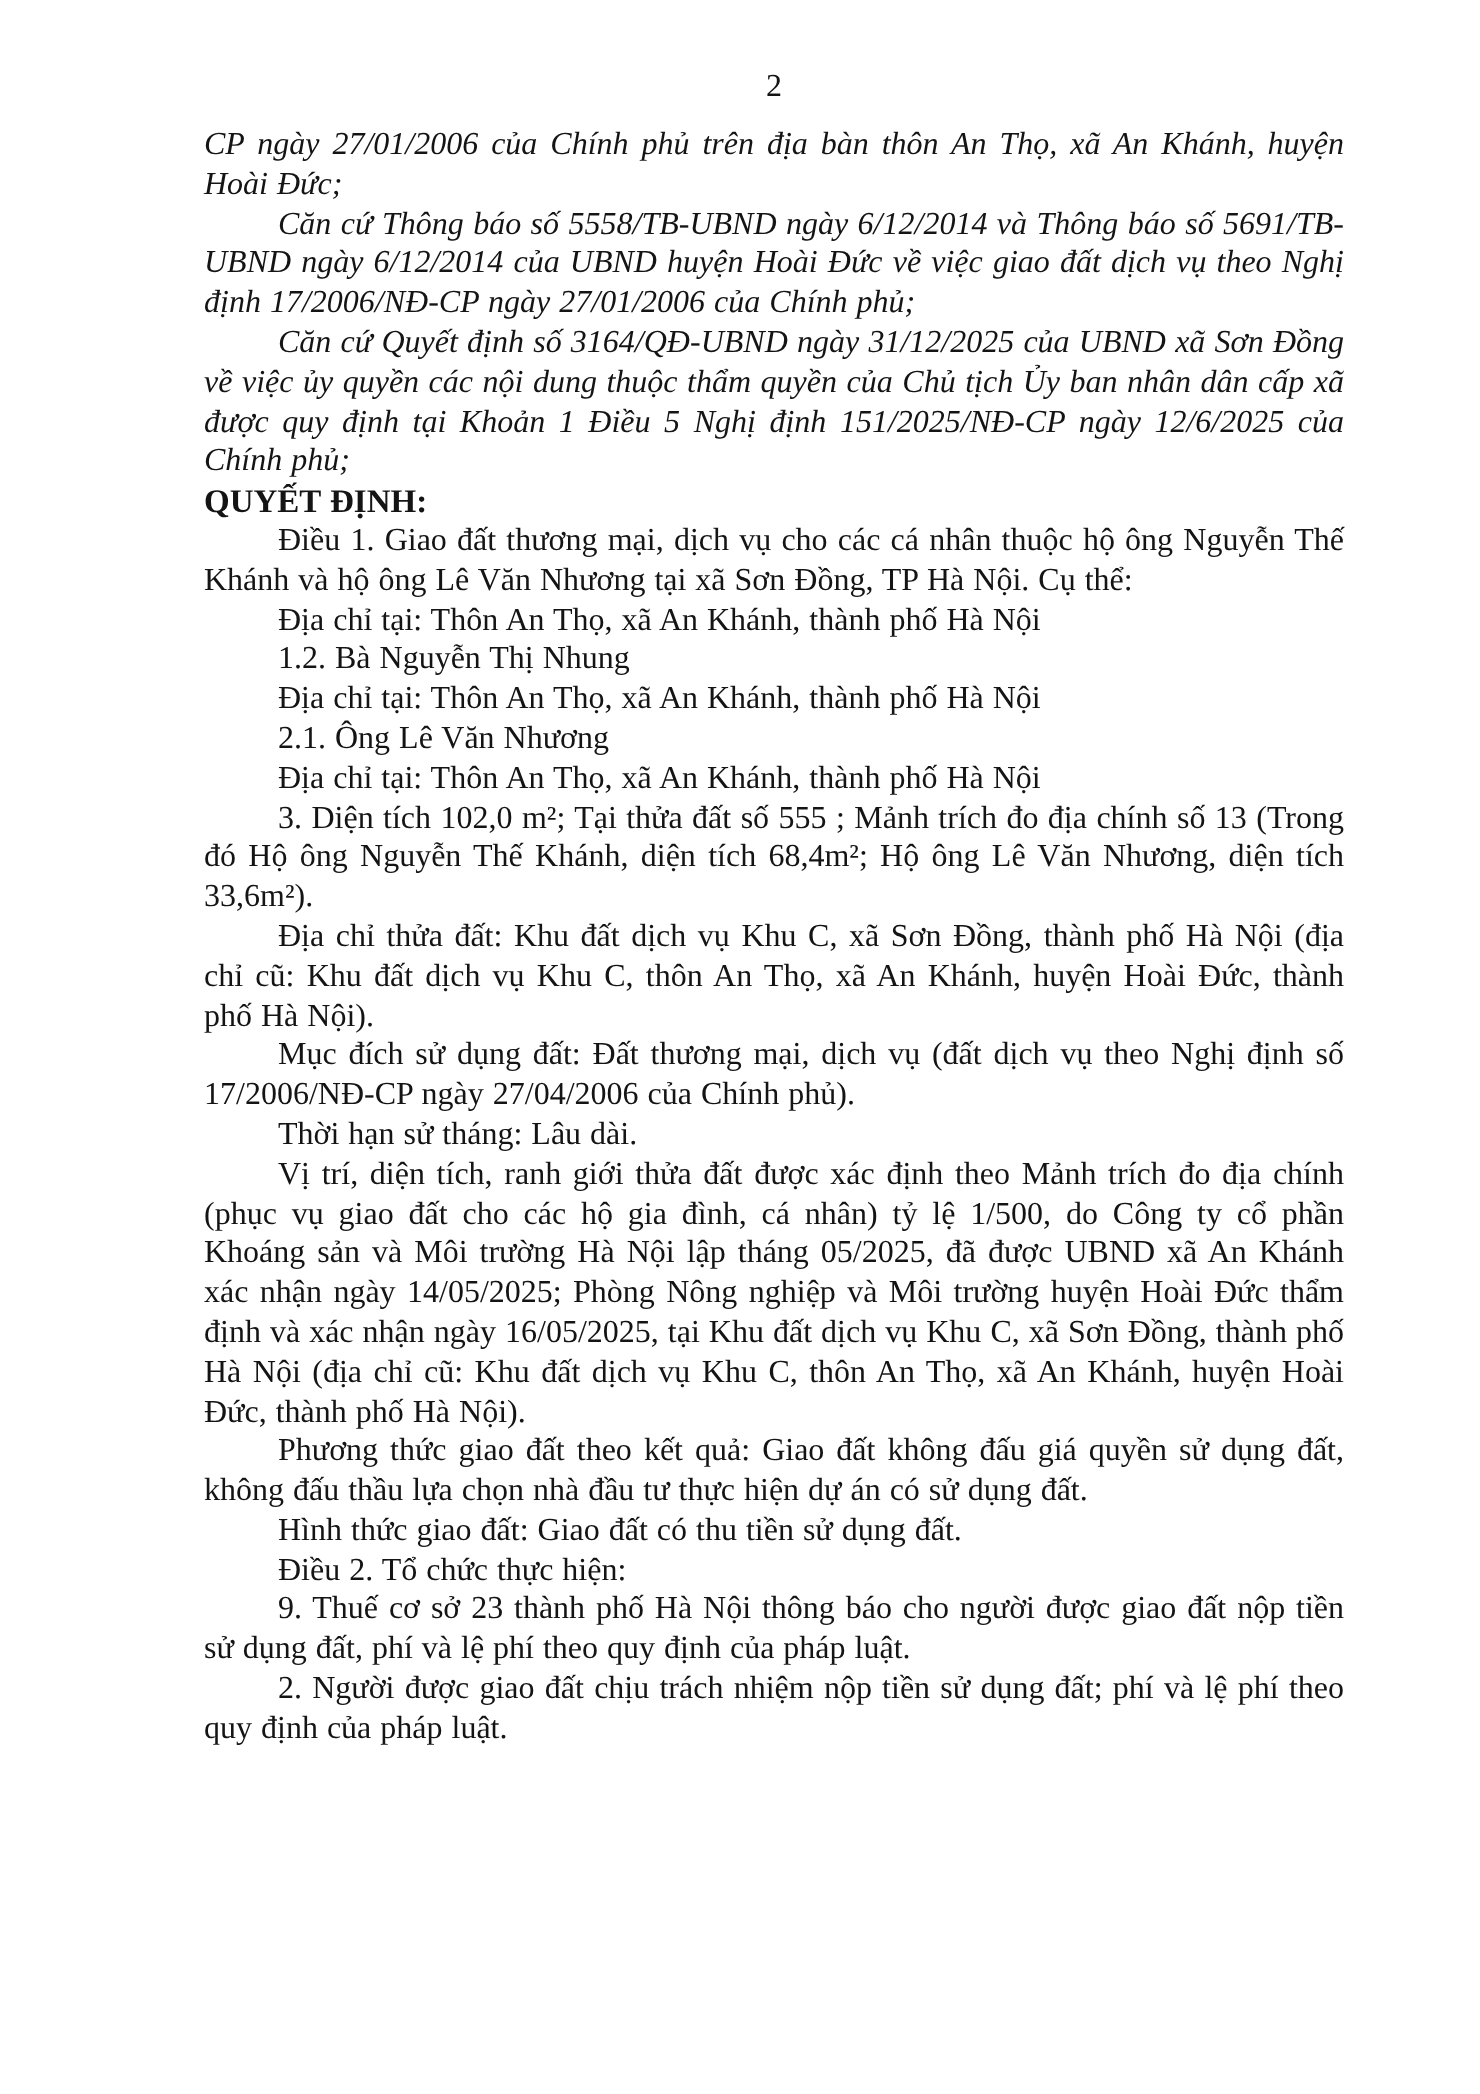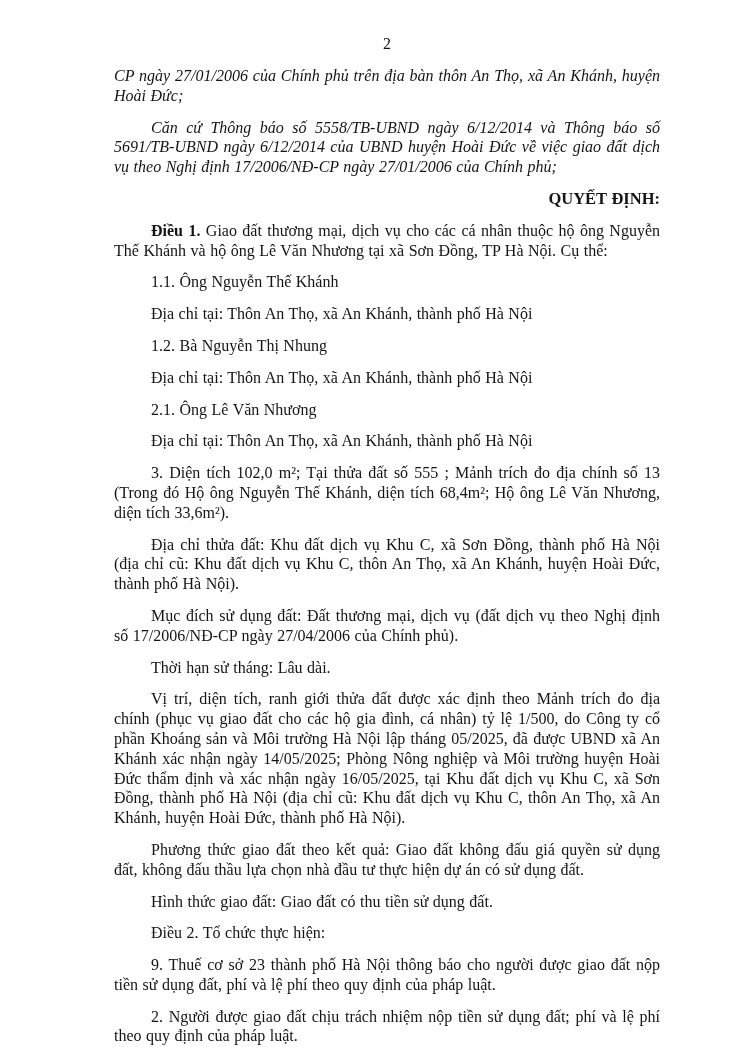--- a/index.html
+++ b/index.html
@@ -18,53 +18,53 @@
     color: #141414;
     overflow: hidden;
   }
   .page-number {
     text-align: center;
     font-size: 16px;
     line-height: 20px;
     margin-bottom: 9px;
   }
   .content p {
-    margin: 12px;
+    margin: 0;
     font-size: 16px;
     line-height: 19.8px;
     text-align: justify;
     text-indent: 37px;
     word-spacing: 0.5px;
   }
   .content p.noindent { text-indent: 0; }
   .content p.italic { font-style: italic; }
   .content p.title {
-    text-align: right;
+    text-align: left;
     text-indent: 0;
     font-weight: bold;
     font-size: 16.5px;
   }
   .content p.bold { font-weight: normal; }
-  .content b { font-weight: bold; }
+  .content b { font-weight: normal; }
 </style>
 </head>
 <body>
 
 <div class="page">
   <div class="page-number">2</div>
 
   <div class="content">
     <p class="italic noindent">CP ngày 27/01/2006 của Chính phủ trên địa bàn thôn An Thọ, xã An Khánh, huyện Hoài Đức;</p>
     <p class="italic">Căn cứ Thông báo số 5558/TB-UBND ngày 6/12/2014 và Thông báo số 5691/TB-UBND ngày 6/12/2014 của UBND huyện Hoài Đức về việc giao đất dịch vụ theo Nghị định 17/2006/NĐ-CP ngày 27/01/2006 của Chính phủ;</p>
+    <p class="italic">Căn cứ Quyết định số 3164/QĐ-UBND ngày 31/12/2025 của UBND xã Sơn Đồng về việc ủy quyền các nội dung thuộc thẩm quyền của Chủ tịch Ủy ban nhân dân cấp xã được quy định tại Khoản 1 Điều 5 Nghị định 151/2025/NĐ-CP ngày 12/6/2025 của Chính phủ;</p>
 
     <p class="title">QUYẾT ĐỊNH:</p>
 
     <p><b>Điều 1.</b> <span>Giao đất thương mại, dịch vụ cho các cá nhân thuộc hộ ông Nguyễn Thế Khánh và hộ ông Lê Văn Nhương tại xã Sơn Đồng, TP Hà Nội. Cụ thể:</span></p>
 
-    <p>1.1. Ông Nguyễn Thế Khánh</p>
     <p>Địa chỉ tại: Thôn An Thọ, xã An Khánh, thành phố Hà Nội</p>
     <p>1.2. Bà Nguyễn Thị Nhung</p>
     <p>Địa chỉ tại: Thôn An Thọ, xã An Khánh, thành phố Hà Nội</p>
     <p>2.1. Ông Lê Văn Nhương</p>
     <p>Địa chỉ tại: Thôn An Thọ, xã An Khánh, thành phố Hà Nội</p>
     <p>3. Diện tích 102,0 m²; Tại thửa đất số 555 ; Mảnh trích đo địa chính số 13 (Trong đó Hộ ông Nguyễn Thế Khánh, diện tích 68,4m²; Hộ ông Lê Văn Nhương, diện tích 33,6m²).</p>
     <p>Địa chỉ thửa đất: Khu đất dịch vụ Khu C, xã Sơn Đồng, thành phố Hà Nội (địa chỉ cũ: Khu đất dịch vụ Khu C, thôn An Thọ, xã An Khánh, huyện Hoài Đức, thành phố Hà Nội).</p>
     <p>Mục đích sử dụng đất: Đất thương mại, dịch vụ (đất dịch vụ theo Nghị định số 17/2006/NĐ-CP ngày 27/04/2006 của Chính phủ).</p>
     <p>Thời hạn sử tháng: Lâu dài.</p>
     <p>Vị trí, diện tích, ranh giới thửa đất được xác định theo Mảnh trích đo địa chính (phục vụ giao đất cho các hộ gia đình, cá nhân) tỷ lệ 1/500, do Công ty cổ phần Khoáng sản và Môi trường Hà Nội lập tháng 05/2025, đã được UBND xã An Khánh xác nhận ngày 14/05/2025; Phòng Nông nghiệp và Môi trường huyện Hoài Đức thẩm định và xác nhận ngày 16/05/2025, tại Khu đất dịch vụ Khu C, xã Sơn Đồng, thành phố Hà Nội (địa chỉ cũ: Khu đất dịch vụ Khu C, thôn An Thọ, xã An Khánh, huyện Hoài Đức, thành phố Hà Nội).</p>

